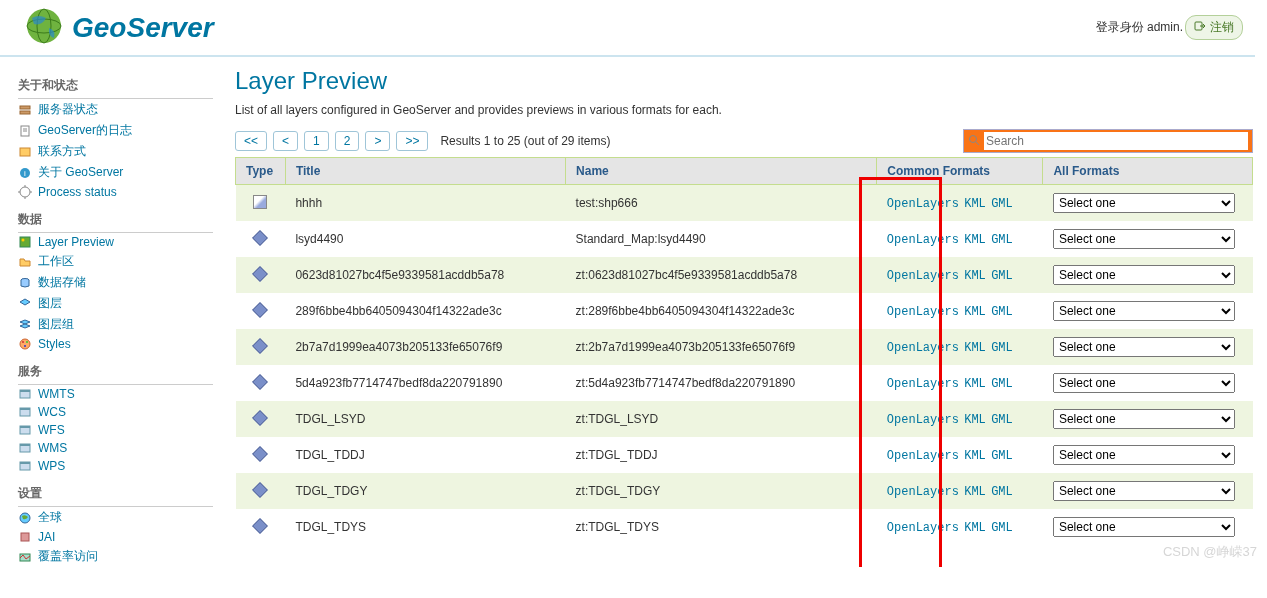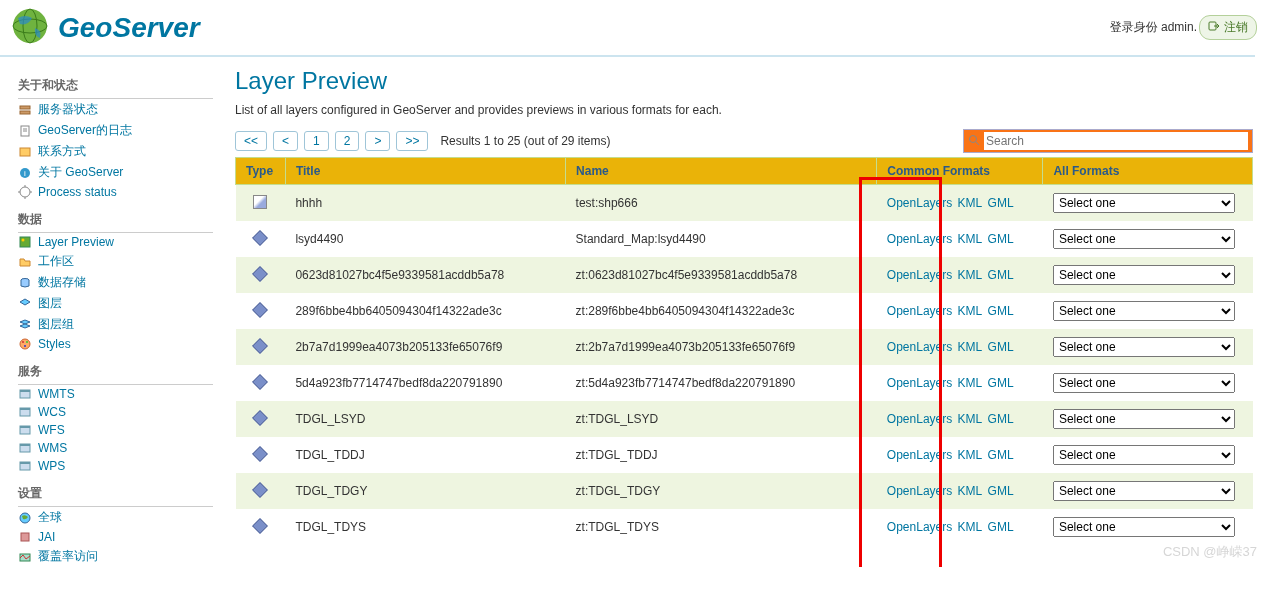--- a/index.html
+++ b/index.html
@@ -1,19 +1,19 @@
 <!DOCTYPE html>
 <html><head>
 <meta charset="utf-8">
 <style>
 * { box-sizing: border-box; margin: 0; padding: 0; }
 body { font-family: Arial, sans-serif; font-size: 12px; color: #333; background: #fff; }
 a { color: #0076a1; text-decoration: none; cursor: pointer; }
 
-.topbar { display: flex; justify-content: space-between; align-items: center; padding: 6px 10px; }
+.topbar { display: flex; justify-content: space-between; align-items: center; padding: 6px 24px; }
 .logo-wrap { display: flex; align-items: center; gap: 8px; }
 .logo-text { font-size: 28px; color: #0076a1; font-style: italic; font-weight: 600; }
 .logo-icon svg { width: 40px; height: 40px; }
 .right-top { display: flex; align-items: center; gap: 2px; font-size: 12px; }
 .logout-btn { display: inline-flex; align-items: center; gap: 4px; background: #eef5e7; border: 1px solid #b4d09a; border-radius: 11px; padding: 3px 8px; color: #4a7a2a; cursor: pointer; }
 .logout-btn .ic { color: #4a7a2a; }
 
 .divider { border-top: 2px solid #cce4ef; margin: 0 12px 0 0; }
 
 .layout { display: flex; }
@@ -28,30 +28,30 @@
 .page-desc { color: #333; margin-bottom: 12px; }
 
 .pager-row { display: flex; align-items: center; gap: 6px; margin-bottom: 4px; }
 .pager-btn { border: 1px solid #9fc5d8; background: #fff; color: #0076a1; border-radius: 3px; padding: 2px 8px; cursor: pointer; font-size: 12px; }
 .pager-info { margin-left: 6px; color: #333; }
 .search-wrap { margin-left: auto; display: flex; align-items: center; border: 1px solid #aac; background: #f97316; padding: 2px 4px; width: 290px; }
 .search-wrap input { border: none; outline: none; flex: 1; font-size: 12px; padding: 2px; }
 .search-ic { color: #888; margin-right: 4px; }
 
 .tbl { width: 100%; border-collapse: collapse; margin-top: 4px; }
-.tbl th { text-align: left; background: #eab308; color: #2a5a8a; padding: 6px 10px; font-size: 12px; border: 1px solid #c4dd8e; }
+.tbl th { text-align: left; background: #e5e5e5; color: #2a5a8a; padding: 6px 10px; font-size: 12px; border: 1px solid #c4dd8e; }
 .tbl td { padding: 8px 10px; font-size: 12px; }
 .tbl tr.odd td { background: #eef5e0; }
 .tbl tr.even td { background: #fff; }
 .tbl td.type-cell { width: 40px; text-align: center; }
 .tbl td.title-cell { width: 270px; }
 .tbl td.name-cell { width: 300px; }
 .tbl td.fmt-cell { width: 160px; white-space: nowrap; }
 .tbl td.sel-cell { width: 170px; }
-.tbl td a { margin-right: 2px; }
+.tbl td a { margin-right: 2px; font-family: Liberation Mono, monospace; }
 .sel { width: 182px; font-size: 12px; padding: 1px; }
 
 .type-poly { width: 14px; height: 14px; background: #7a8fc9; border: 1px solid #4a5a8a; display: inline-block; transform: rotate(45deg) scale(0.8); }
 .type-other { width: 14px; height: 14px; border: 1px solid #888; display: inline-block; background: linear-gradient(135deg,#fff 40%,#9ad 60%); }
 
 .redbox { position: absolute; border: 3px solid #e00; pointer-events: none; }
 .watermark { position: absolute; right: 10px; bottom: 6px; color: #bbb; font-size: 13px; opacity: 0.6; }
 </style>
 </head>
 <body>

